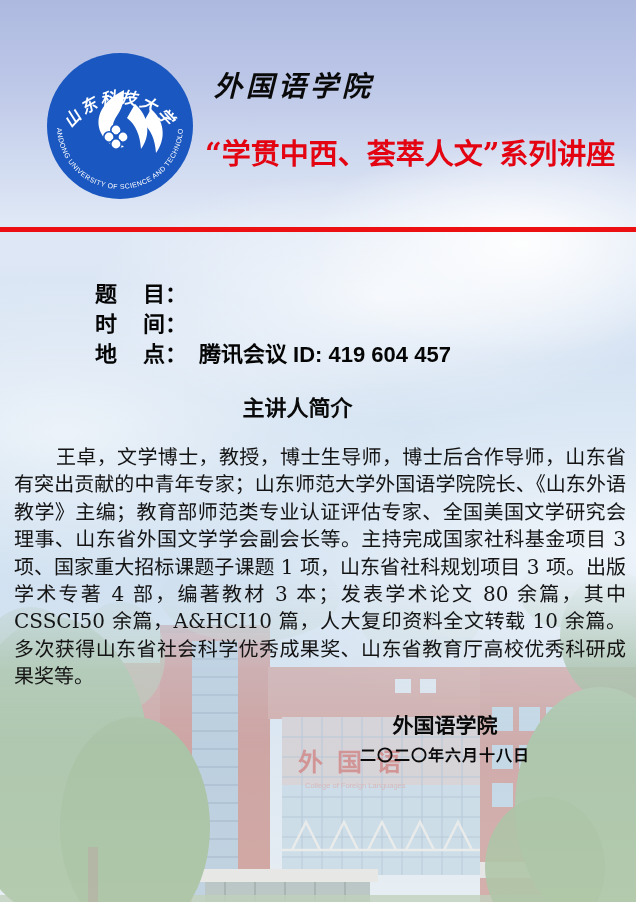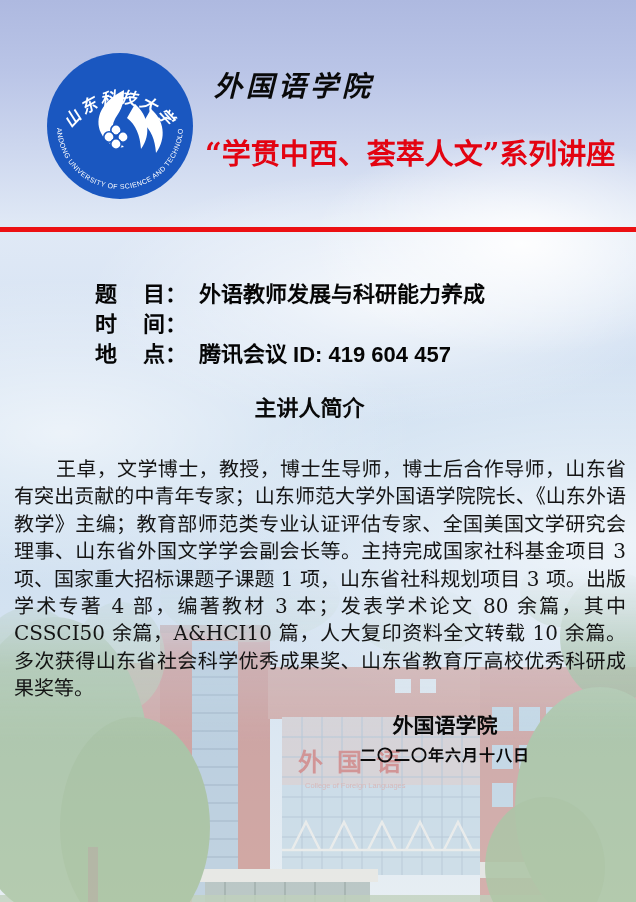--- a/index.html
+++ b/index.html
@@ -27,25 +27,25 @@
   }
   .issue-no{
     position:absolute;right:46px;top:177px;
     font-family:"DejaVu Serif",serif;font-weight:700;font-size:25px;color:#e30311;
   }
   .red-rule{position:absolute;left:0;top:227px;width:636px;height:5px;background:#ec1013;}
   .details{position:absolute;left:95px;top:280px;}
   .detail-row{display:flex;align-items:baseline;font-weight:700;font-size:22px;line-height:30px;color:#050505;}
   .detail-label{width:92px;display:flex;justify-content:space-between;flex:0 0 auto;margin-right:12px;}
   .speaker-heading{
-    position:absolute;left:16px;top:390px;width:587px;text-align:center;
+    position:absolute;left:4px;top:390px;width:587px;text-align:center;
     font-weight:700;font-size:22px;color:#0a0a0a;
   }
   .bio{
-    position:absolute;left:14px;top:456px;width:612px;
+    position:absolute;left:14px;top:444px;width:612px;
     font-family:"DejaVu Serif",serif;font-size:20px;line-height:27.4px;
     text-align:justify;text-indent:42px;color:#141414;
   }
   .signature{
     position:absolute;left:320px;top:711px;width:250px;text-align:center;
     font-weight:700;color:#0a0a0a;
   }
   .signature .org{font-size:21px;line-height:30px;}
   .signature .date{font-size:16px;line-height:30px;letter-spacing:1px;}
 </style>
@@ -159,21 +159,20 @@
   <div class="dept-title">外国语学院</div>
   <div class="series-title">“学贯中西、荟萃人文”系列讲座</div>
   <div class="red-rule"></div>
 
   <div class="details">
     <div class="detail-row">
       <span class="detail-label">
         <span>题</span>
         <span>目：</span>
       </span>
-      <span class="detail-value">外语教师发展与科研能力养成</span>
     </div>
     <div class="detail-row">
       <span class="detail-label">
         <span>时</span>
         <span>间：</span>
       </span>
     </div>
     <div class="detail-row">
       <span class="detail-label">
         <span>地</span>

